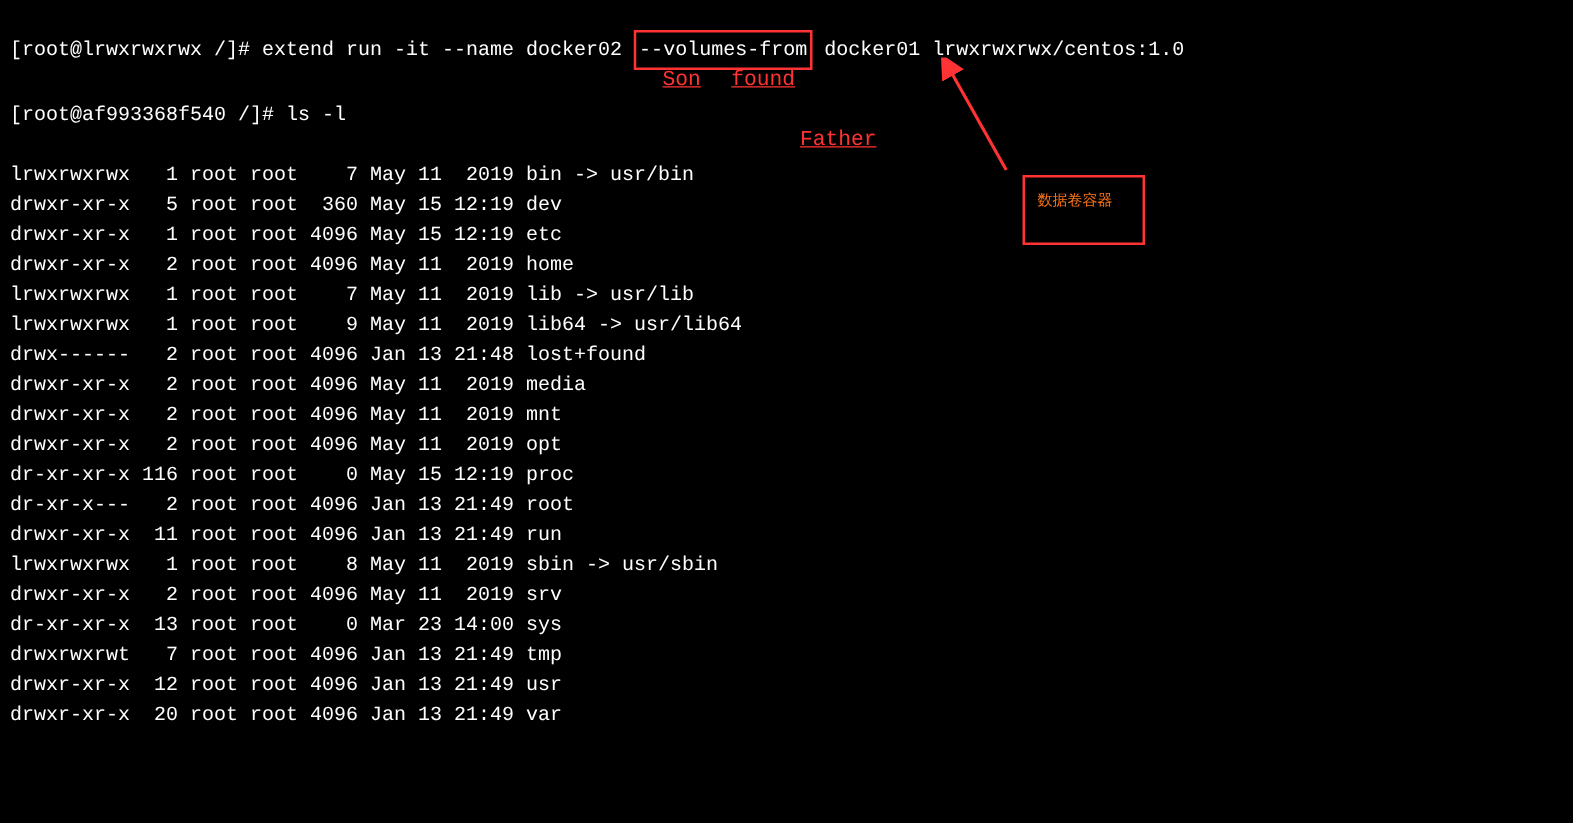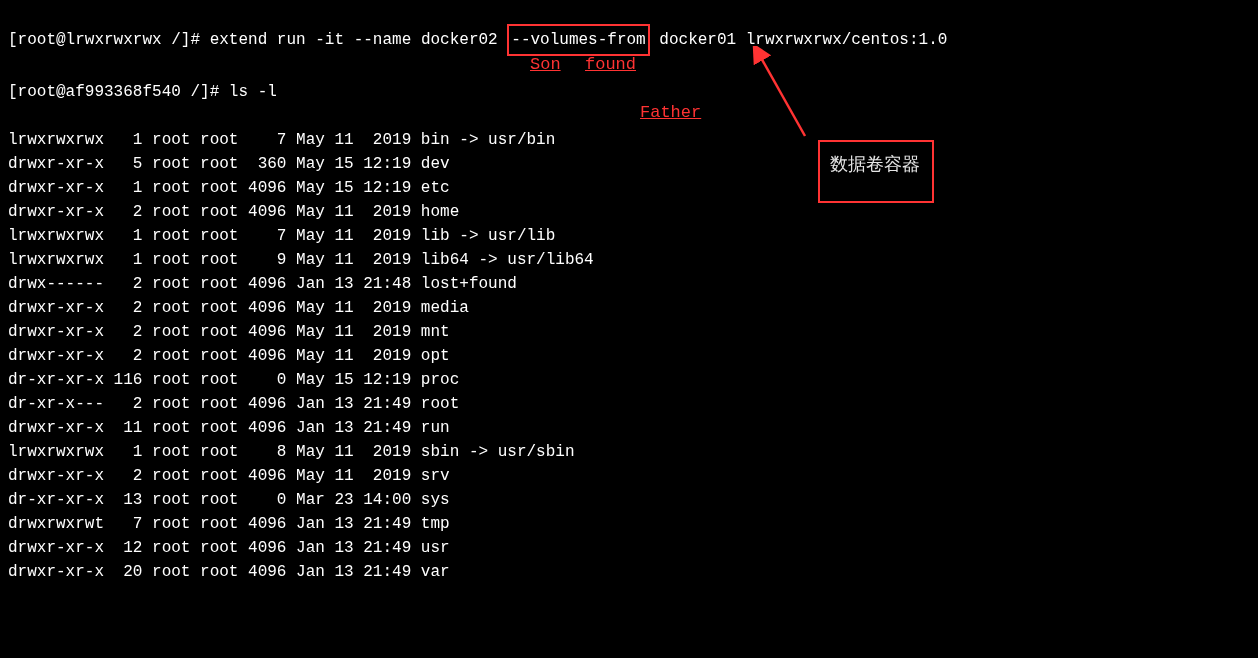--- a/index.html
+++ b/index.html
@@ -30,23 +30,23 @@
     .annotation {
       position: absolute;
       color: #ff3333;
       font-size: 17px;
       z-index: 10;
       text-decoration: underline;
     }
     .callout-box {
       position: absolute;
       border: 2px solid #ff3333;
-      color: #e5e5e5;
-      font-size: 18px;
-      padding: 10px 12px 25px 10px;
+      color: #f97316;
+      font-size: 12px;
+      padding: 10px 24px 25px 10px;
       z-index: 10;
     }
     .arrow {
       position: absolute;
       z-index: 10;
     }
   </style>
 </head>
 <body>
 

